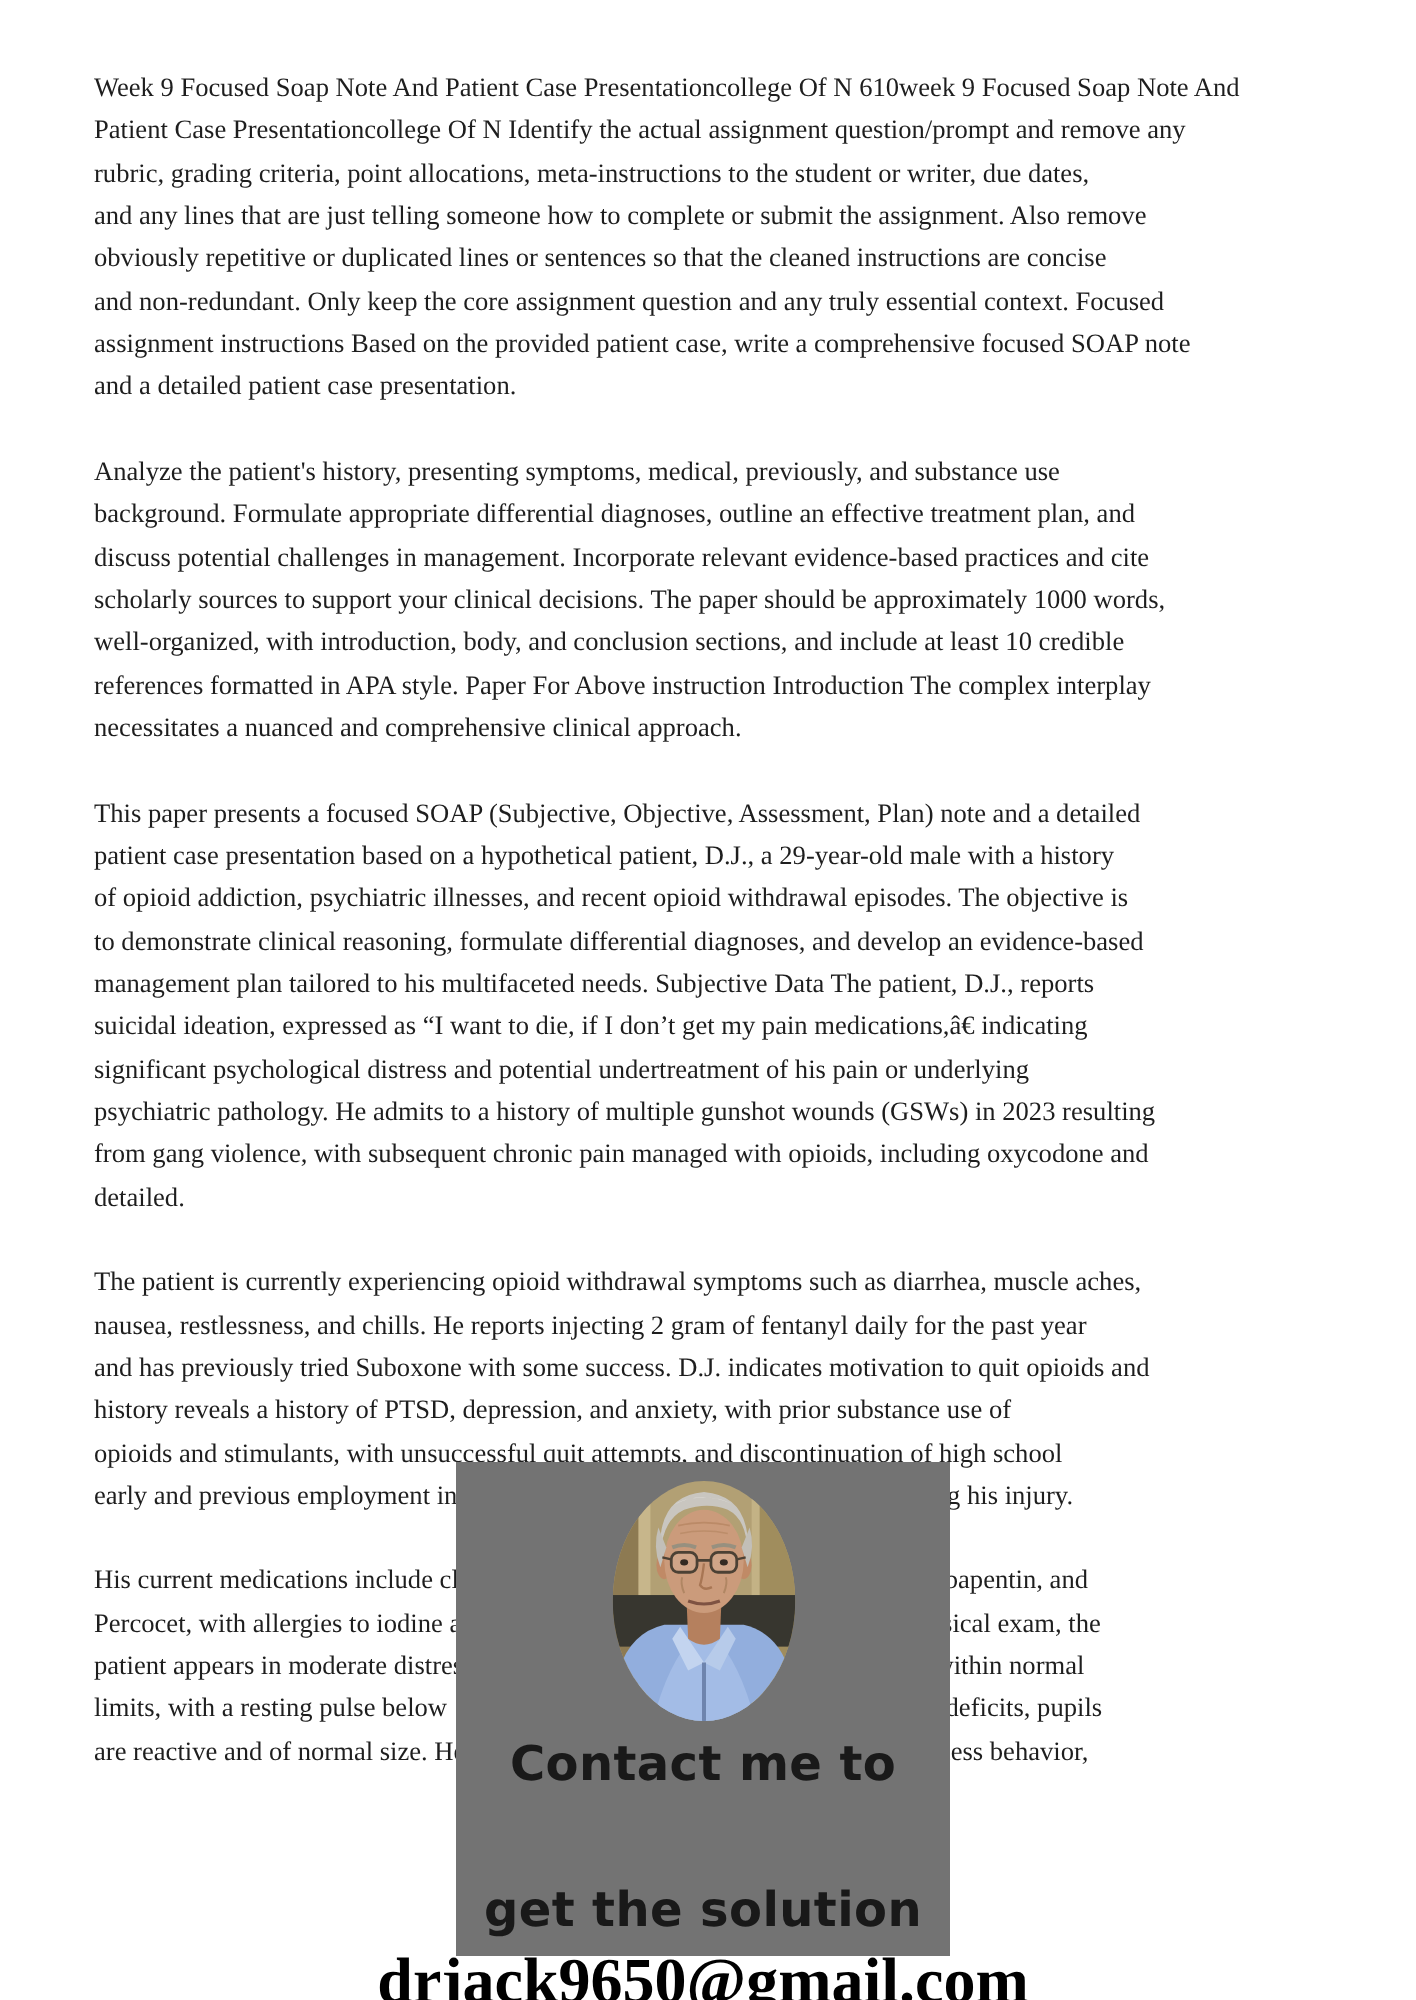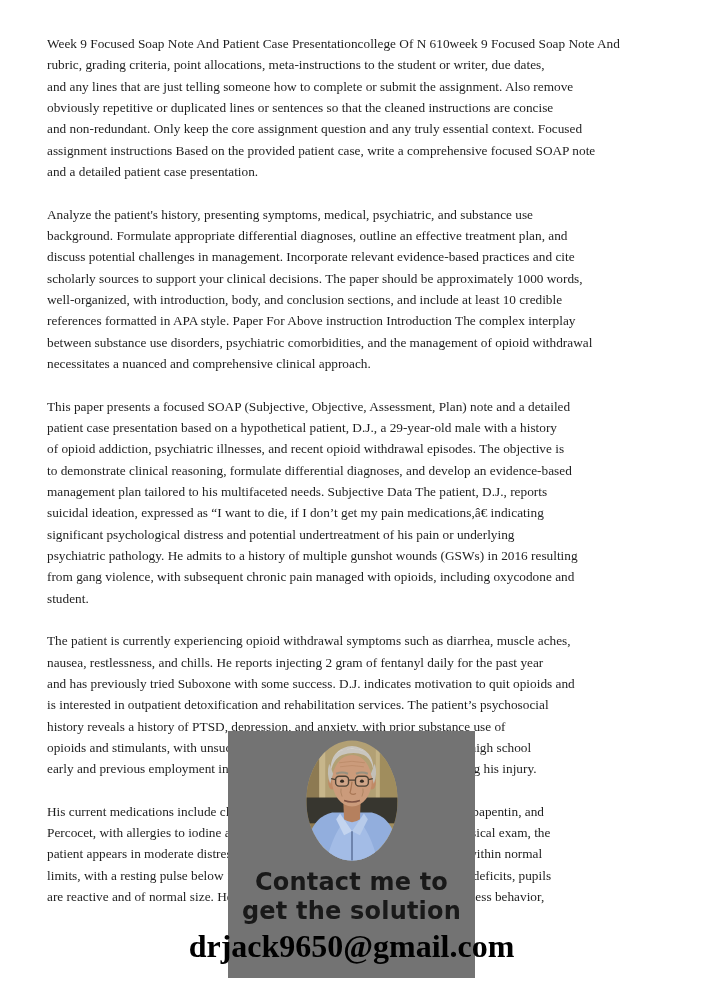--- a/index.html
+++ b/index.html
@@ -30,54 +30,53 @@
     font-family:"Liberation Serif", serif;font-weight:700;
     font-size:32px;line-height:28px;color:#000;margin-top:6px;white-space:nowrap;
   }
 </style>
 </head>
 <body style="background: rgb(255, 255, 255);">
 
 <div class="doc" style="color: rgb(30, 30, 30);">
   <div class="para">
       <div class="line">Week 9 Focused Soap Note And Patient Case Presentationcollege Of N 610week 9 Focused Soap Note And</div>
+      <div class="line">Patient Case Presentationcollege Of N Identify the actual assignment question/prompt and remove any</div>
       <div class="line">rubric, grading criteria, point allocations, meta-instructions to the student or writer, due dates,</div>
       <div class="line">and any lines that are just telling someone how to complete or submit the assignment. Also remove</div>
       <div class="line">obviously repetitive or duplicated lines or sentences so that the cleaned instructions are concise</div>
       <div class="line">and non-redundant. Only keep the core assignment question and any truly essential context. Focused</div>
       <div class="line">assignment instructions Based on the provided patient case, write a comprehensive focused SOAP note</div>
       <div class="line">and a detailed patient case presentation.</div>
     </div>
   <div class="para">
-      <div class="line">Analyze the patient's history, presenting symptoms, medical, psychiatric, and substance use</div>
+      <div class="line">Analyze the patient's history, presenting symptoms, medical, previously, and substance use</div>
       <div class="line">background. Formulate appropriate differential diagnoses, outline an effective treatment plan, and</div>
       <div class="line">discuss potential challenges in management. Incorporate relevant evidence-based practices and cite</div>
       <div class="line">scholarly sources to support your clinical decisions. The paper should be approximately 1000 words,</div>
       <div class="line">well-organized, with introduction, body, and conclusion sections, and include at least 10 credible</div>
       <div class="line">references formatted in APA style. Paper For Above instruction Introduction The complex interplay</div>
-      <div class="line">between substance use disorders, psychiatric comorbidities, and the management of opioid withdrawal</div>
       <div class="line">necessitates a nuanced and comprehensive clinical approach.</div>
     </div>
   <div class="para">
       <div class="line">This paper presents a focused SOAP (Subjective, Objective, Assessment, Plan) note and a detailed</div>
       <div class="line">patient case presentation based on a hypothetical patient, D.J., a 29-year-old male with a history</div>
       <div class="line">of opioid addiction, psychiatric illnesses, and recent opioid withdrawal episodes. The objective is</div>
       <div class="line">to demonstrate clinical reasoning, formulate differential diagnoses, and develop an evidence-based</div>
       <div class="line">management plan tailored to his multifaceted needs. Subjective Data The patient, D.J., reports</div>
       <div class="line">suicidal ideation, expressed as “I want to die, if I don’t get my pain medications,â€ indicating</div>
       <div class="line">significant psychological distress and potential undertreatment of his pain or underlying</div>
-      <div class="line">psychiatric pathology. He admits to a history of multiple gunshot wounds (GSWs) in 2016 resulting</div>
+      <div class="line">psychiatric pathology. He admits to a history of multiple gunshot wounds (GSWs) in 2023 resulting</div>
       <div class="line">from gang violence, with subsequent chronic pain managed with opioids, including oxycodone and</div>
-      <div class="line">student.</div>
+      <div class="line">detailed.</div>
     </div>
   <div class="para">
       <div class="line">The patient is currently experiencing opioid withdrawal symptoms such as diarrhea, muscle aches,</div>
       <div class="line">nausea, restlessness, and chills. He reports injecting 2 gram of fentanyl daily for the past year</div>
       <div class="line">and has previously tried Suboxone with some success. D.J. indicates motivation to quit opioids and</div>
-      <div class="line">is interested in outpatient detoxification and rehabilitation services. The patient’s psychosocial</div>
       <div class="line">history reveals a history of PTSD, depression, and anxiety, with prior substance use of</div>
       <div class="line">opioids and stimulants, with unsuccessful quit attempts, and discontinuation of high school</div>
       <div class="line">early and previous employment in construction work, which had ended following his injury.</div>
     </div>
   <div class="para">
       <div class="line">His current medications include clonidine, hydroxyzine, ibuprofen, baclofen, gabapentin, and</div>
       <div class="line">Percocet, with allergies to iodine and shellfish products. Objective Data On physical exam, the</div>
       <div class="line">patient appears in moderate distress from withdrawal symptoms. His vitals are within normal</div>
       <div class="line">limits, with a resting pulse below 100 bpm. Neurological exam reveals no focal deficits, pupils</div>
       <div class="line">are reactive and of normal size. He displays withdrawal signs like yawning, restless behavior,</div>
@@ -139,15 +138,15 @@
         <path d="M46,42 Q45,50 44,53 Q46,56 50,54" stroke="#a87654" stroke-width="1.2" fill="none"></path>
 
         <path d="M36,57 Q34,52 35,49" stroke="#b08663" stroke-width="1" fill="none"></path>
         <path d="M56,57 Q58,52 57,49" stroke="#b08663" stroke-width="1" fill="none"></path>
 
         <path d="M38,61 Q46,64 54,61" stroke="#7e5242" stroke-width="1.6" fill="none"></path>
       </g>
     </svg>
   </div>
   <div class="ad-headline first" style="color: rgb(25, 25, 25);">Contact me to</div>
-  <div class="ad-headline" style="color: rgb(25, 25, 25);">get the solution</div>
+  <div class="ad-headline" style="color: rgb(25, 25, 25); margin-top: 44px;">get the solution</div>
   <div class="ad-email">drjack9650@gmail.com</div>
 </div>
 
 </body></html>

